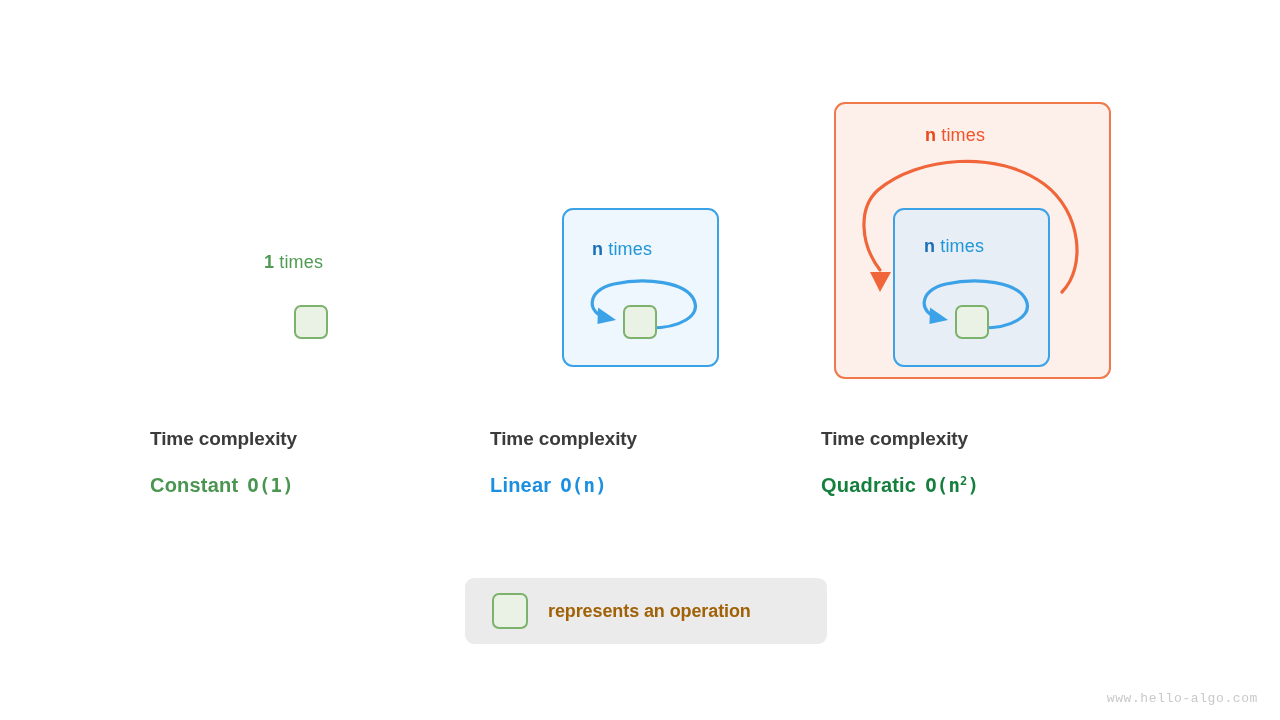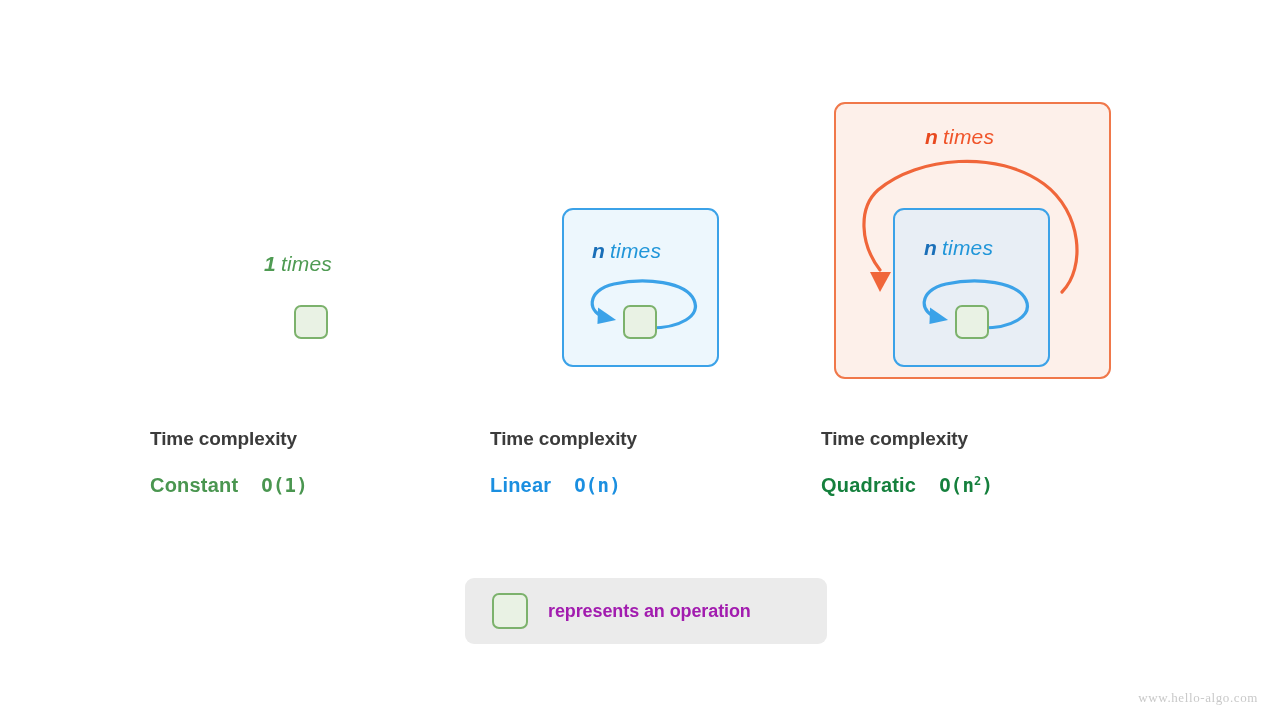--- a/index.html
+++ b/index.html
@@ -21,23 +21,22 @@
   }
 
   
   .panel {
     position: absolute;
   }
 
   .times-label {
     position: absolute;
     white-space: nowrap;
-    font-size: 21px;
+    font-size: 18px;
     letter-spacing: 0.2px;
-    font-style: italic;
   }
   .times-label .count {
     font-weight: bold;
   }
   .times-label .word {
     font-weight: normal;
     margin-left: 5px;
   }
 
   
@@ -90,21 +89,21 @@
   }
   .caption .value {
     margin-top: 24px;
     font-size: 20px;
     font-weight: bold;
     letter-spacing: 0.2px;
   }
   .caption .value .bigo {
     font-family: "DejaVu Sans Mono", "Liberation Mono", monospace;
     font-weight: bold;
-    margin-left: 23px;
+    margin-left: 9px;
     font-size: 19px;
   }
   .caption .value .bigo sup {
     font-size: 12px;
     vertical-align: super;
     line-height: 0;
   }
 
   .c-green  { color: #4f9b53; }
   .c-green-dark { color: #4a9650; }
@@ -135,30 +134,30 @@
     border: 2px solid #7cb26c;
     border-radius: 7px;
     background: #e9f2e4;
     box-sizing: border-box;
     flex: none;
   }
   .legend .legend-text {
     margin-left: 20px;
     font-size: 18px;
     font-weight: bold;
-    color: #a21caf;
+    color: #a16207;
     letter-spacing: -0.1px;
   }
 
   
   .watermark {
     position: absolute;
     right: 22px;
     bottom: 14px;
-    font-family: Liberation Serif, serif;
+    font-family: Liberation Mono, monospace;
     font-size: 13px;
     color: #c9c9c9;
     letter-spacing: 0.6px;
   }
 </style>
 </head>
 <body>
 
 <div class="stage">
 

